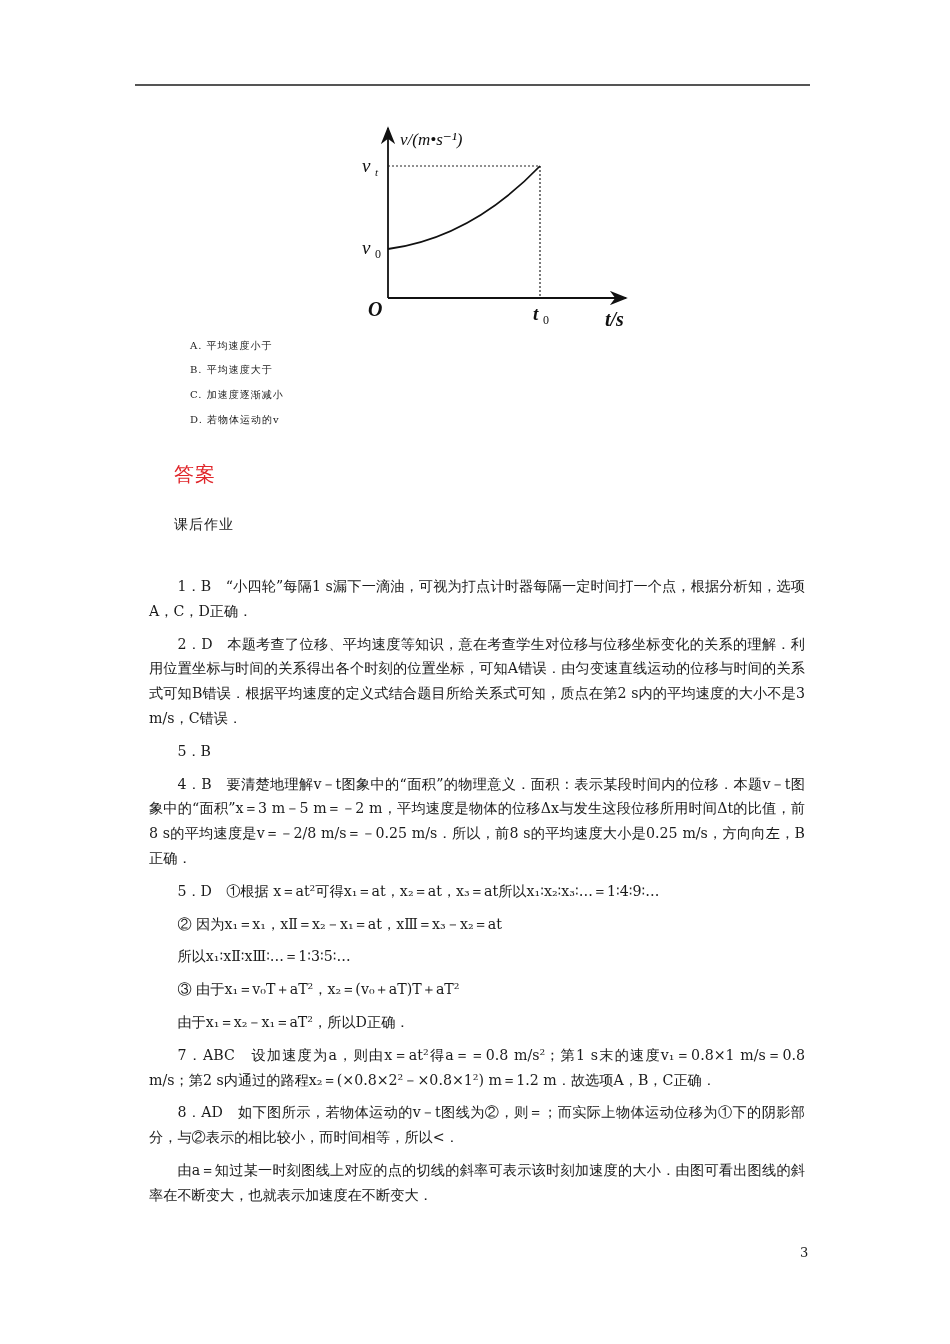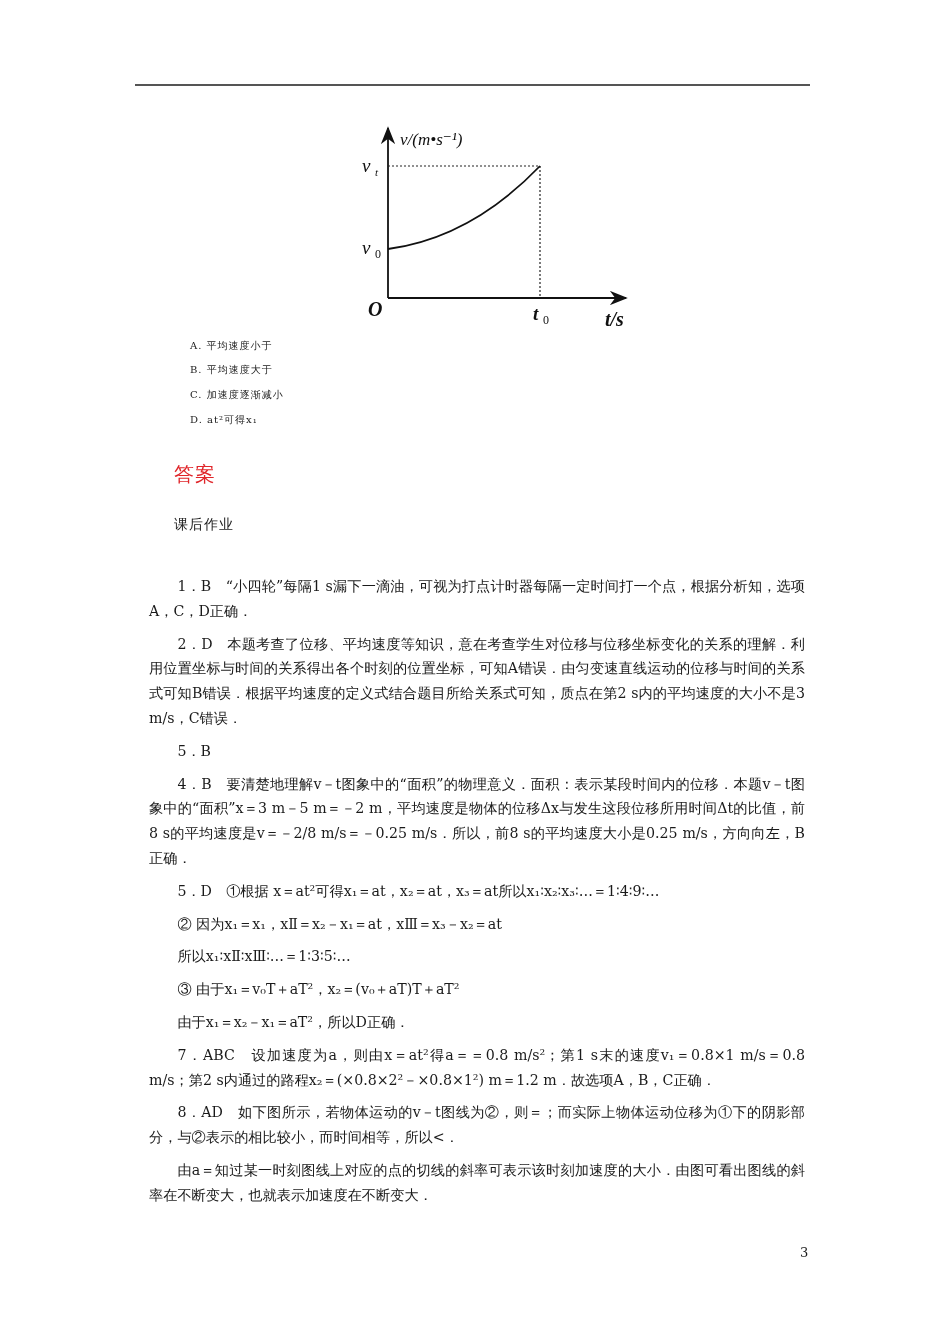--- a/index.html
+++ b/index.html
@@ -53,21 +53,21 @@
 <div class="opt" style="top:336px">
   <span>A.</span>&nbsp;<span>平均速度小于</span>
 </div>
 <div class="opt" style="top:360px">
   <span>B.</span>&nbsp;<span>平均速度大于</span>
 </div>
 <div class="opt" style="top:385px">
   <span>C.</span>&nbsp;<span>加速度逐渐减小</span>
 </div>
 <div class="opt" style="top:410px">
-  <span>D.</span>&nbsp;<span>at²可得x₁</span>
+  <span>D.</span>&nbsp;<span>若物体运动的v</span>
 </div>
 
 <div class="answer">答案</div>
 <div class="section">课后作业</div>
 
 <div class="body-text">
   <p>1．B　“小四轮”每隔1 s漏下一滴油，可视为打点计时器每隔一定时间打一个点，根据分析知，选项A，C，D正确．</p>
   <p>2．D　本题考查了位移、平均速度等知识，意在考查学生对位移与位移坐标变化的关系的理解．利用位置坐标与时间的关系得出各个时刻的位置坐标，可知A错误．由匀变速直线运动的位移与时间的关系式可知B错误．根据平均速度的定义式结合题目所给关系式可知，质点在第2 s内的平均速度的大小不是3 m/s，C错误．</p>
   <p>5．B</p>
   <p>4．B　要清楚地理解v－t图象中的“面积”的物理意义．面积：表示某段时间内的位移．本题v－t图象中的“面积”x＝3 m－5 m＝－2 m，平均速度是物体的位移Δx与发生这段位移所用时间Δt的比值，前8 s的平均速度是v＝－2/8 m/s＝－0.25 m/s．所以，前8 s的平均速度大小是0.25 m/s，方向向左，B正确．</p>

